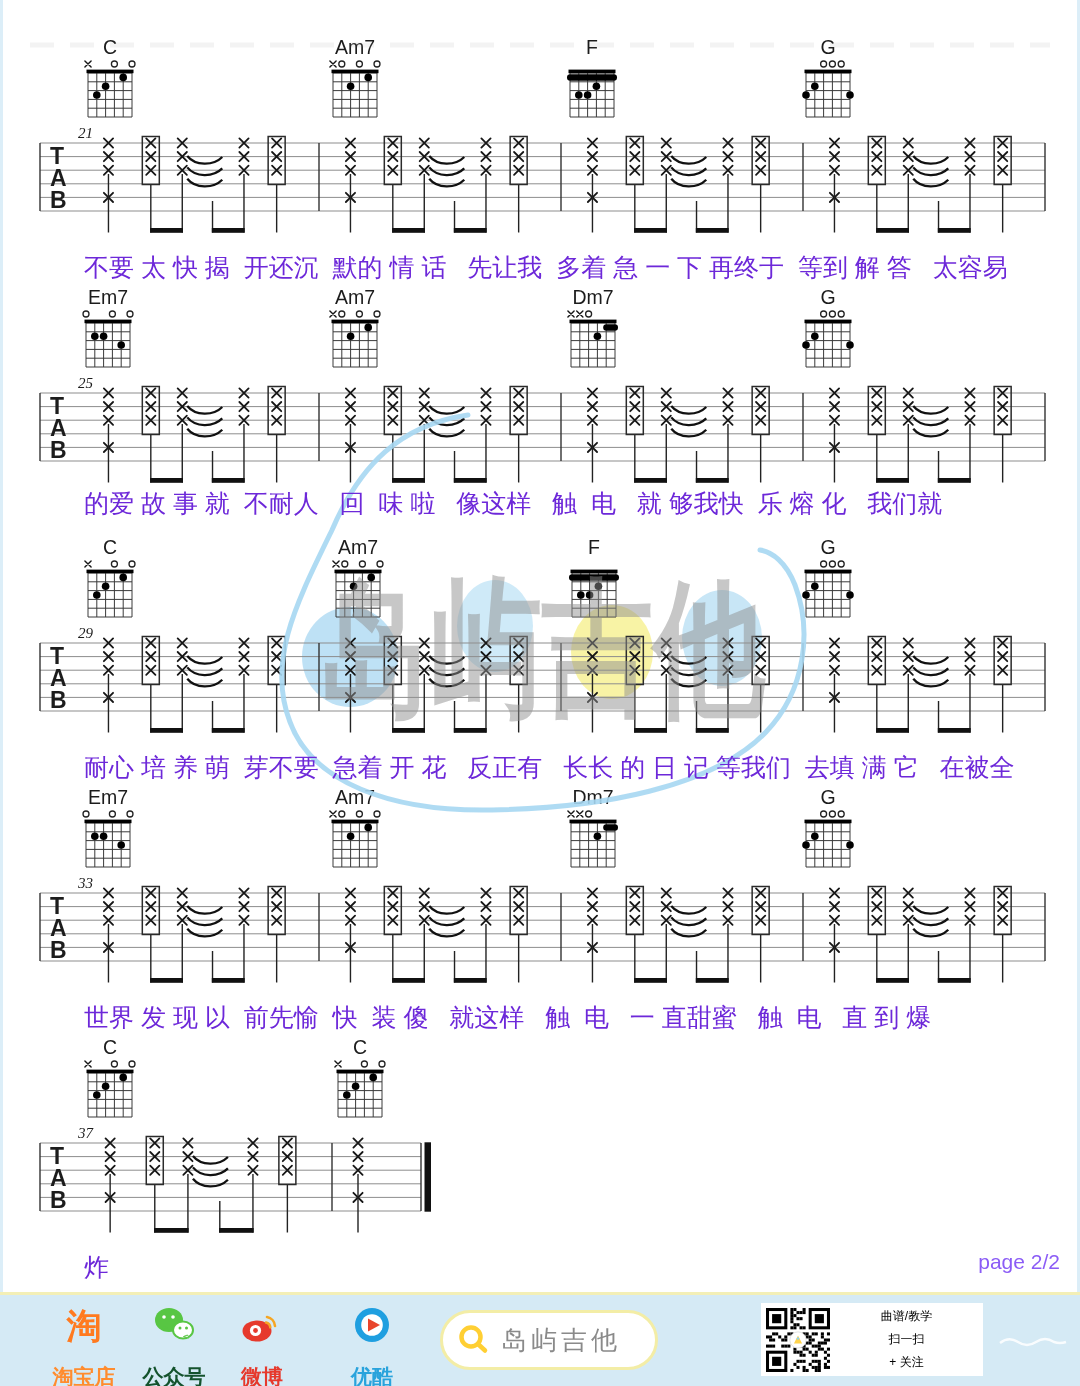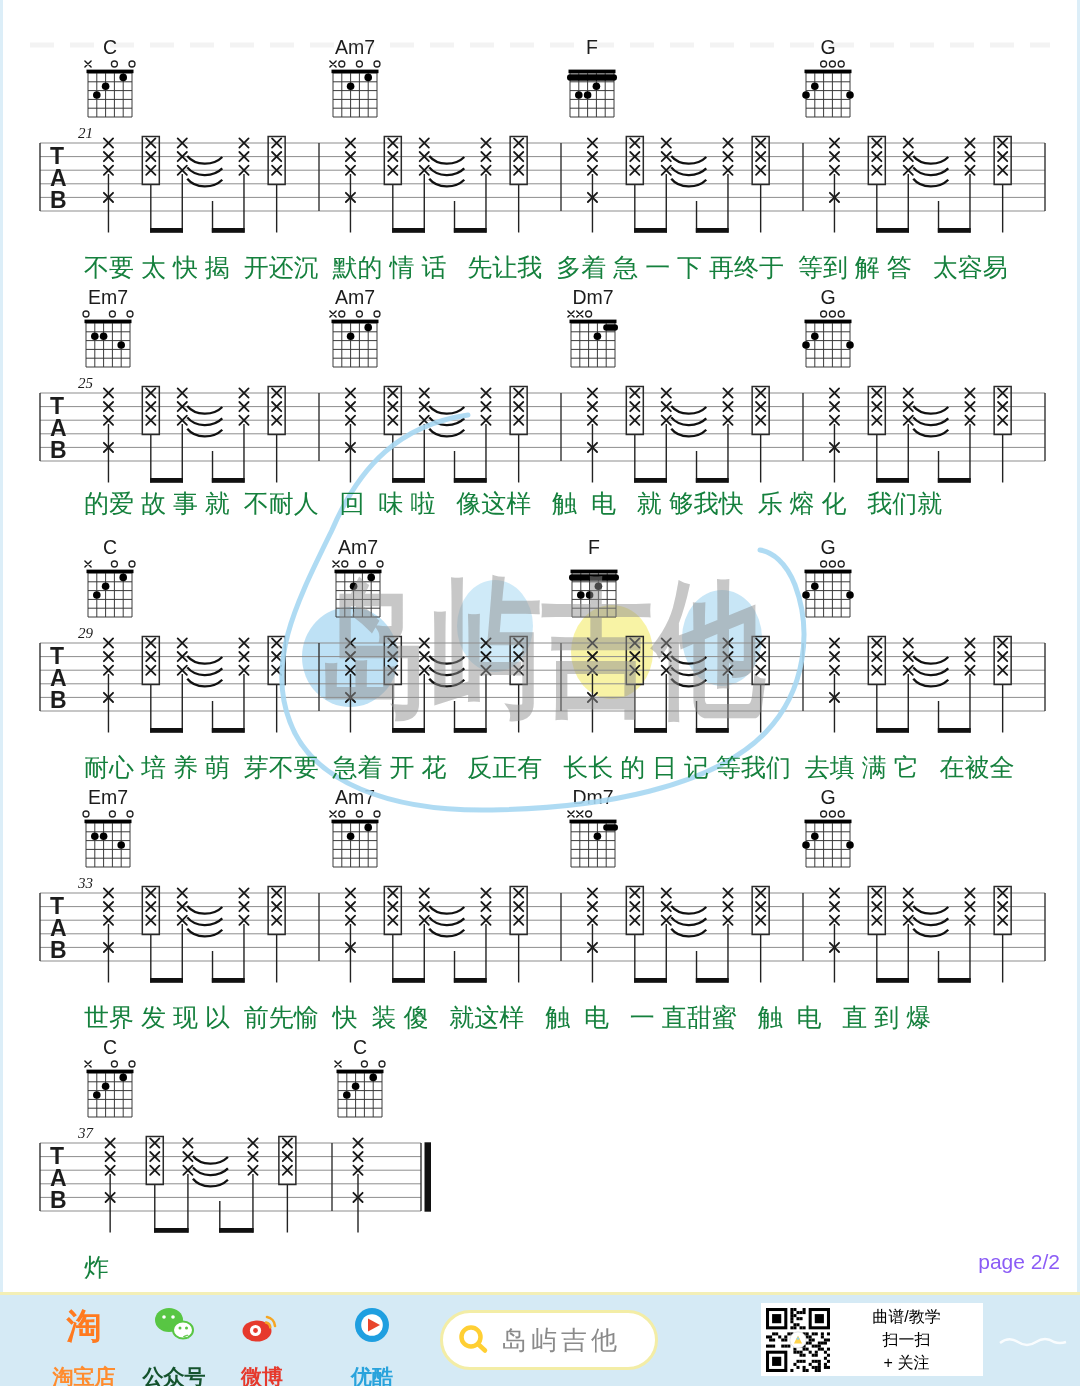--- a/index.html
+++ b/index.html
@@ -4,21 +4,21 @@
 <style>
   html,body{margin:0;padding:0;}
   body{
     width:1080px;height:1386px;position:relative;background:#ffffff;
     font-family:"Liberation Sans",sans-serif;overflow:hidden;
   }
   .edge{position:absolute;top:0;width:3px;height:1292px;background:#dceef8;}
   #music,#wm-under,#wm-over{position:absolute;left:0;top:0;}
   .lyric{
     position:absolute;left:84px;width:990px;white-space:pre;
-    font-size:25px;font-weight:500;color:#15803d;letter-spacing:0px;
+    font-size:25px;font-weight:500;color:#6d28d9;letter-spacing:0px;
     font-family:"Liberation Sans",sans-serif;
   }
   #lyr0{top:251px;} #lyr1{top:487px;} #lyr2{top:751px;} #lyr3{top:1001px;} #lyr4{top:1251px;}
   #page-label{
     position:absolute;right:20px;top:1250px;font-size:21px;color:#8b5cf6;font-weight:500;
   }
   #footer{
     position:absolute;left:0;top:1292px;width:1080px;height:94px;
     background:#d5eaf5;border-top:3px solid #f3efb6;box-sizing:border-box;
   }
@@ -36,21 +36,21 @@
     border:3px solid #f3eda6;border-radius:33px;box-sizing:border-box;
     display:flex;align-items:center;
   }
   #search-pill .txt{font-size:26px;color:#8a8a8a;letter-spacing:4px;margin-left:10px;}
   #qr-box{
     position:absolute;left:761px;top:8px;width:222px;height:73px;background:#fff;
     display:flex;align-items:center;
   }
   #qr-box .qr{margin-left:5px;}
   #qr-box .col{flex:1;text-align:center;color:#000;}
-  #qr-box .col div{font-size:16px;line-height:23px;font-weight:500;}
+  #qr-box .col div{font-size:12px;line-height:23px;font-weight:500;}
   #squiggle{position:absolute;left:998px;top:40px;}
 </style>
 </head>
 <body>
 
 <div class="edge" style="left:0;"></div>
 <div class="edge" style="right:0;"></div>
 
 <svg id="wm-under" width="1080" height="1300">
   <ellipse cx="350" cy="657" rx="48" ry="50" fill="#aed9f2" opacity="0.8"></ellipse>

